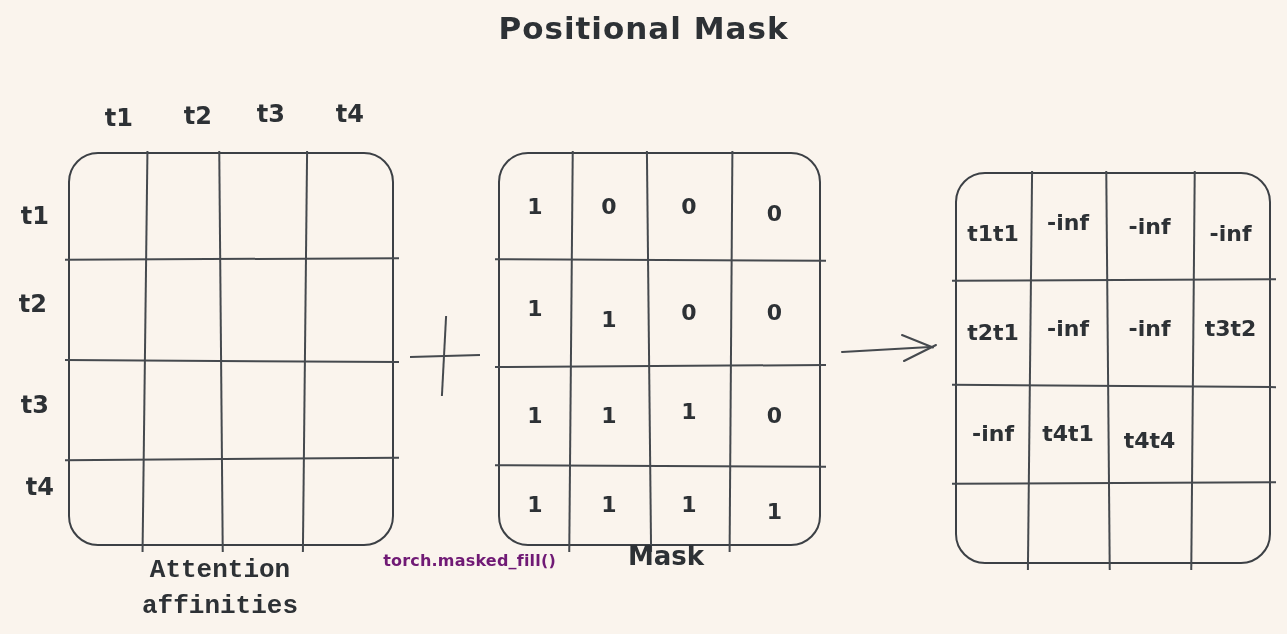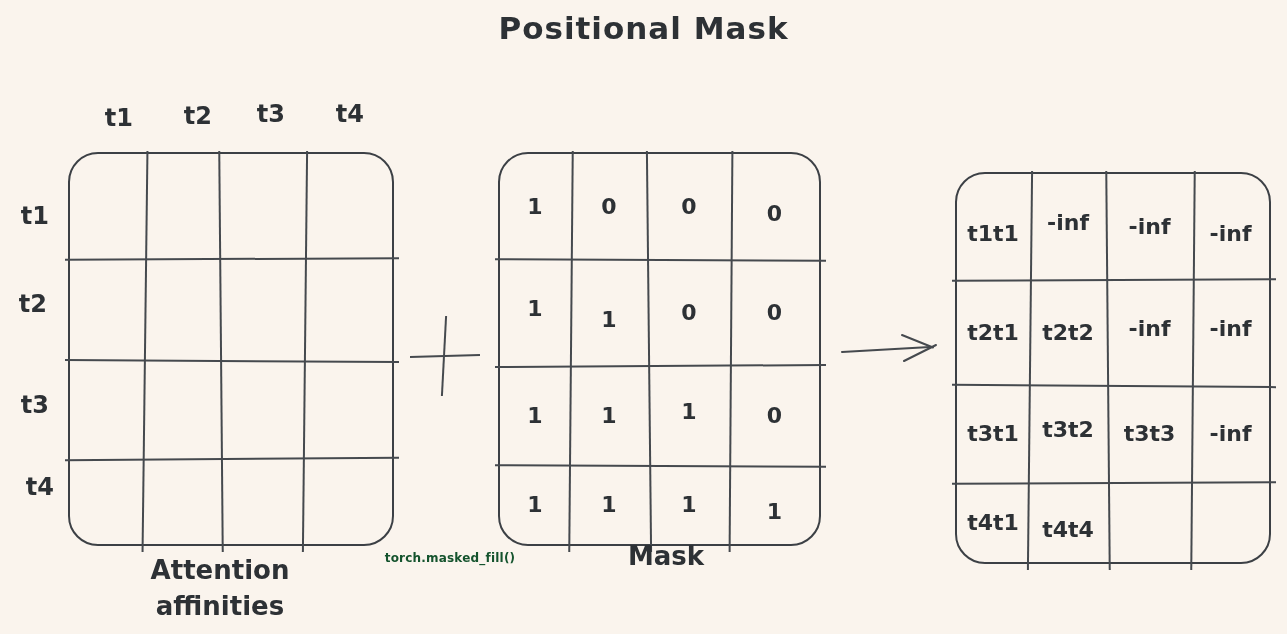--- a/index.html
+++ b/index.html
@@ -28,22 +28,22 @@
   .cell.hi  { padding-bottom:8px; }
   .col-label, .row-label {
     position:absolute; font-size:24px; font-weight:600; text-align:right;
     color:#2d3135;
   }
   .caption {
     position:absolute; font-size:26px; font-weight:600; text-align:center;
     color:#2d3135; line-height:36px;
   }
   .code {
-    position:absolute; font-size:12px; font-weight:700; text-align:center;
-    color:#14532d; letter-spacing:0.2px;
+    position:absolute; font-size:16px; font-weight:700; text-align:right;
+    color:#701a75; letter-spacing:0.2px;
   }
   .plus { position:absolute; }
   .plus .ph { position:absolute; left:0; right:0; top:39px; height:2px; background:#45494e; transform:rotate(-1.5deg); }
   .plus .pv { position:absolute; top:0; bottom:0; left:33px; width:2px; background:#45494e; transform:rotate(3deg); }
   .arrow { position:absolute; }
 </style>
 </head>
 <body>
 
 <div class="canvas">
@@ -62,21 +62,21 @@
 
   <div class="matrix" style="left:68px;top:152px;width:322px;height:390px;">
     <div class="line vline" style="left:74px;transform:rotate(0.7deg);"></div>
     <div class="line vline" style="left:150px;transform:rotate(-0.5deg);"></div>
     <div class="line vline" style="left:234px;transform:rotate(0.6deg);"></div>
     <div class="line hline" style="top:104px;transform:rotate(-0.3deg);"></div>
     <div class="line hline" style="top:206px;transform:rotate(0.35deg);"></div>
     <div class="line hline" style="top:304px;transform:rotate(-0.4deg);"></div>
   </div>
 
-  <div class="caption" style="left:90px;top:552px;width:260px;">
+  <div class="caption" style="left:90px;top:552px;width:260px;font-family:Liberation Mono, monospace;">
     <div>Attention</div>
     <div>affinities</div>
   </div>
 
   <div class="plus" style="left:410px;top:316px;width:70px;height:80px;">
     <div class="ph"></div>
     <div class="pv"></div>
   </div>
 
   <div class="matrix" style="left:498px;top:152px;width:319px;height:390px;">
@@ -124,25 +124,22 @@
     <div class="line vline" style="left:235px;transform:rotate(0.5deg);"></div>
     <div class="line hline" style="top:105px;transform:rotate(-0.3deg);"></div>
     <div class="line hline" style="top:211px;transform:rotate(0.4deg);"></div>
     <div class="line hline" style="top:308px;transform:rotate(-0.3deg);"></div>
     <div class="cells" style="grid-template-columns:72px 78px 85px 77px;grid-template-rows:105px 106px 97px 80px;">
       <div class="cell low">t1t1</div>
       <div class="cell hi">-inf</div>
       <div class="cell">-inf</div>
       <div class="cell low">-inf</div>
       <div class="cell">t2t1</div>
-      <div class="cell">t2t2</div>
       <div class="cell hi">-inf</div>
       <div class="cell hi">-inf</div>
-      <div class="cell">t3t1</div>
       <div class="cell hi">t3t2</div>
-      <div class="cell">t3t3</div>
       <div class="cell">-inf</div>
       <div class="cell">t4t1</div>
       <div class="cell low">t4t4</div>
     </div>
   </div>
 
 </div>
 
 </body></html>

